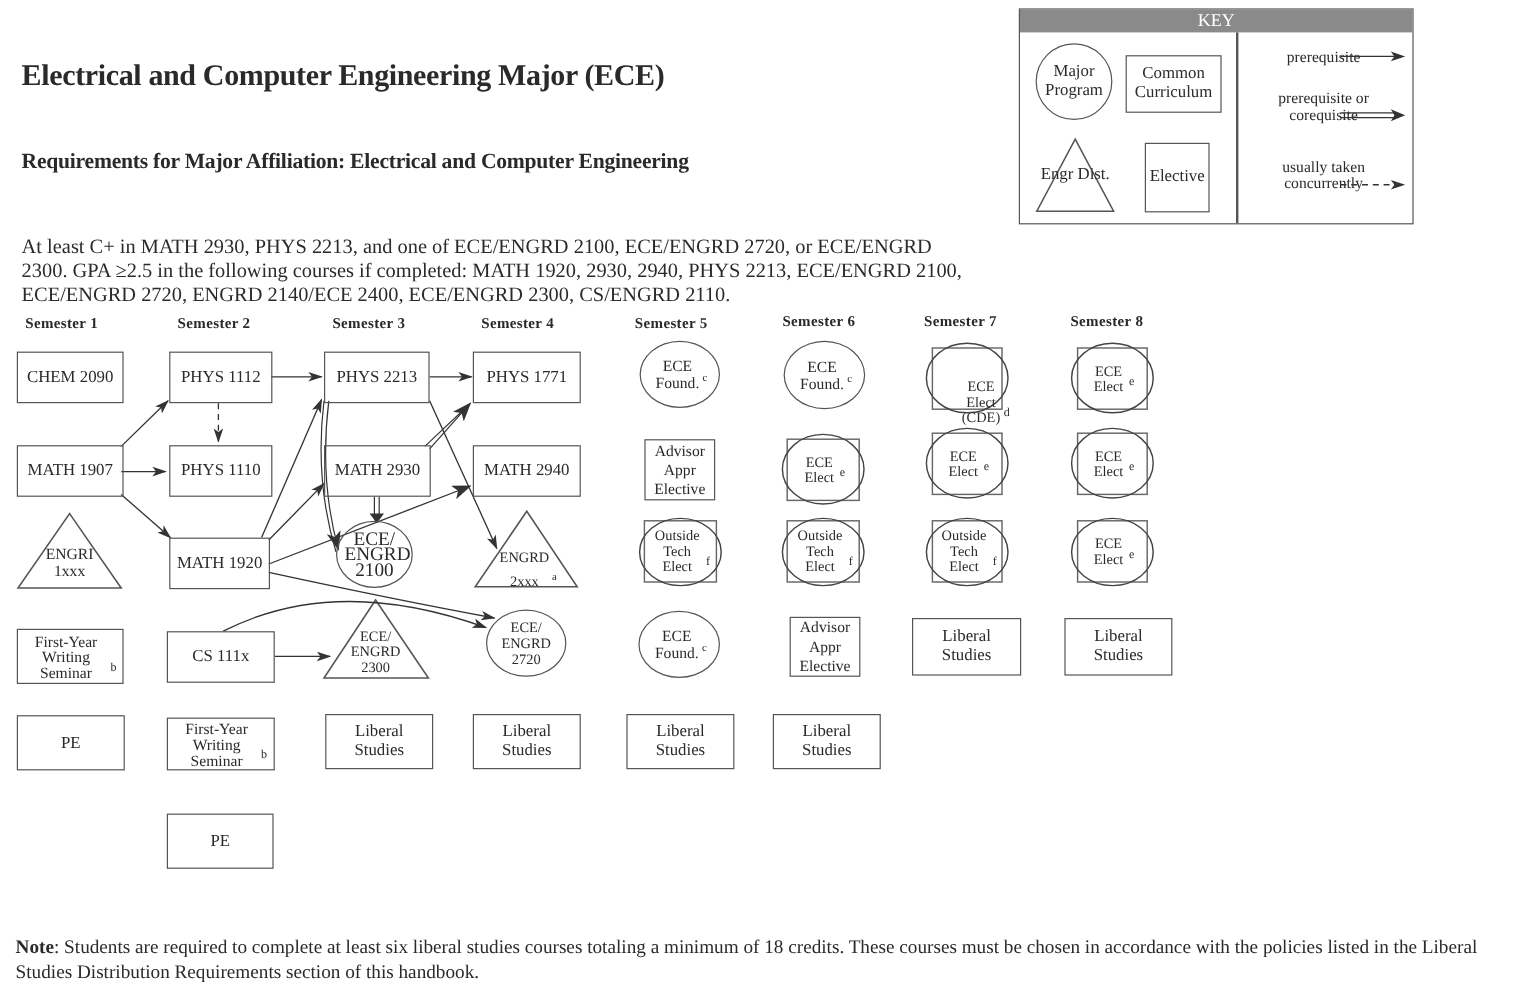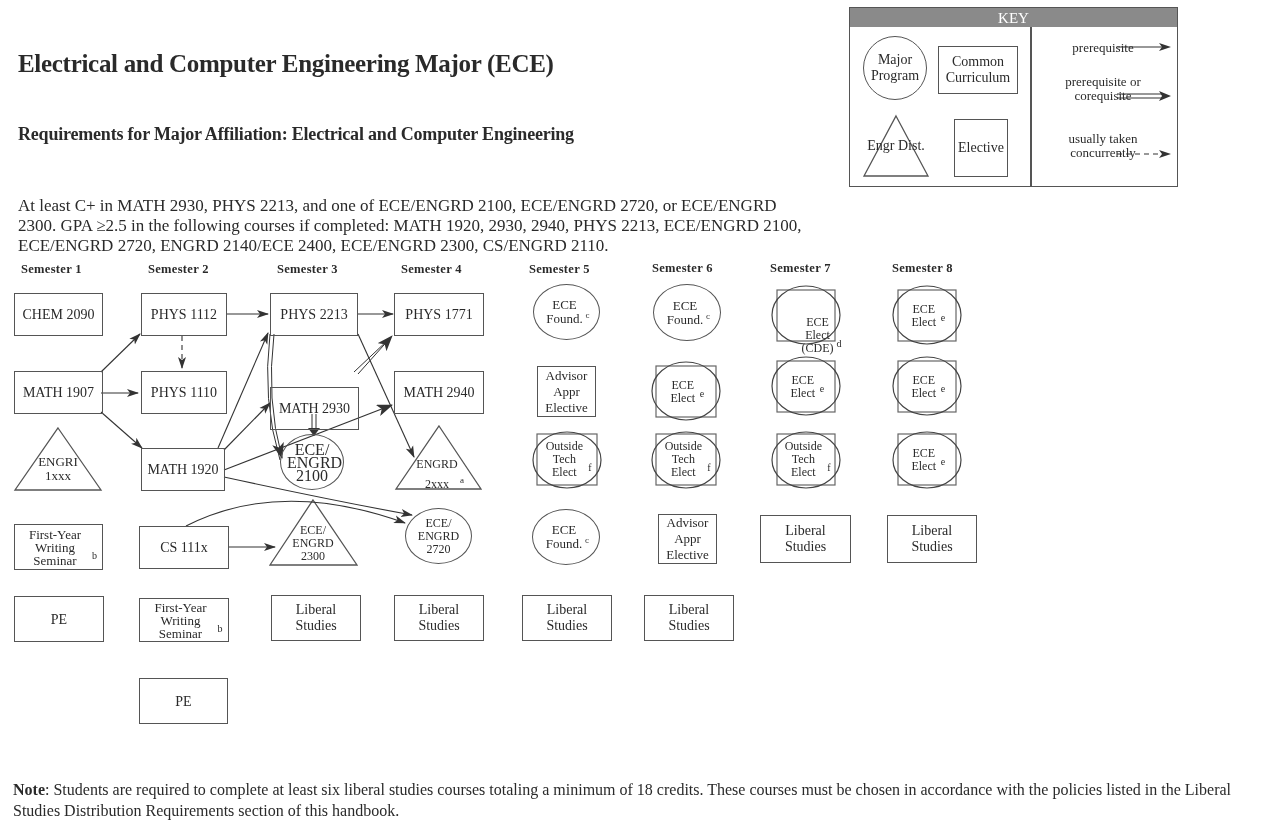--- a/index.html
+++ b/index.html
@@ -169,21 +169,21 @@
 <div class="node rect" style="left:139px;top:598px;width:90px;height:44px;font-size:13px;line-height:13px;">
     <span><span style="display:inline-block;width:70px;">First-Year Writing Seminar</span><span class="sup">b</span></span>
   </div>
 <div class="node rect" style="left:139px;top:678px;width:89px;height:46px;">
     <span>PE</span>
   </div>
 
 <div class="node rect" style="left:270px;top:293px;width:88px;height:43px;">
     <span>PHYS 2213</span>
   </div>
-<div class="node rect" style="left:270px;top:371px;width:89px;height:43px;margin-top:16px;">
+<div class="node rect" style="left:270px;top:371px;width:89px;height:43px;">
     <span>MATH 2930</span>
   </div>
 <div class="node ellipse" style="left:280px;top:434px;width:64px;height:56px;font-size:16px;line-height:13px;">
     <span style="width:50px;">ECE/ ENGRD 2100</span>
   </div>
 <div class="node small" style="left:280px;top:524px;width:66px;">
     <span style="width:44px;">ECE/ ENGRD 2300</span>
   </div>
 <div class="node rect" style="left:271px;top:595px;width:90px;height:46px;line-height:16px;">
     <span style="width:60px;">Liberal Studies</span>

